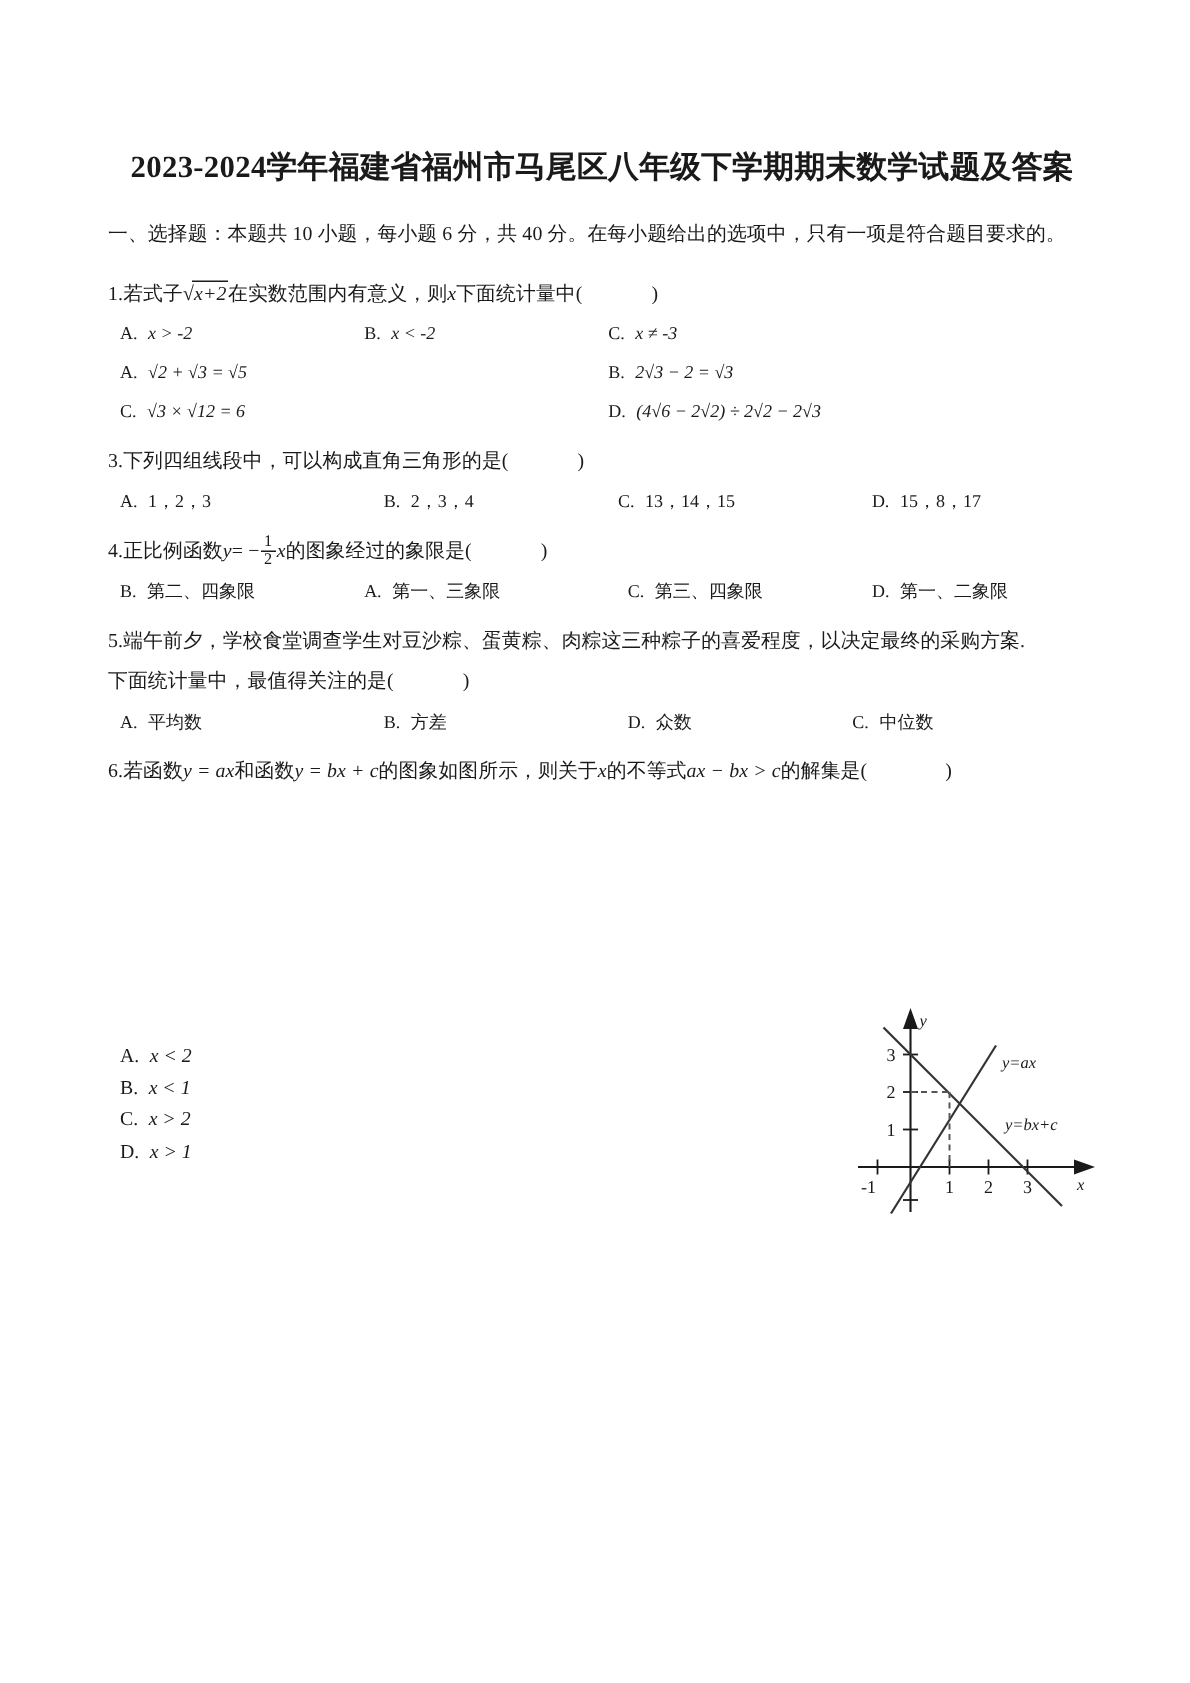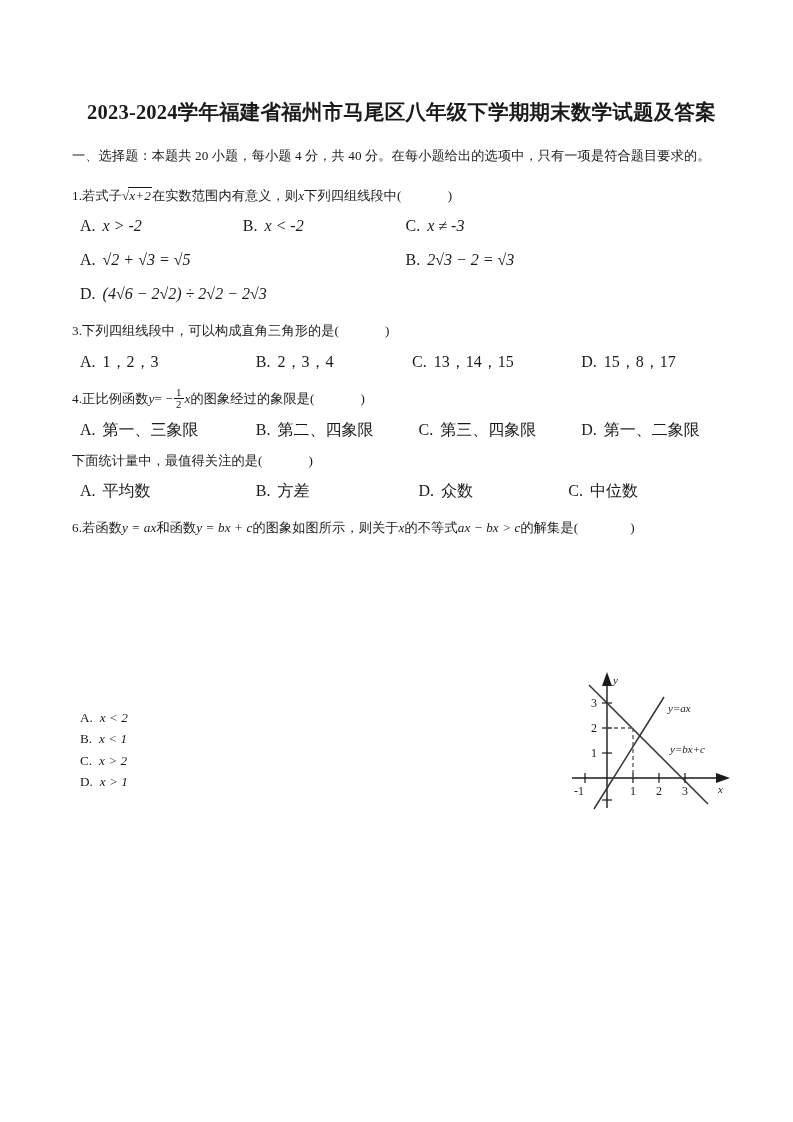--- a/index.html
+++ b/index.html
@@ -40,21 +40,21 @@
   }
   .q-block { margin: 0 0 2px 0; }
   .q-stem {
     font-size: 13.2px;
     line-height: 1.95;
     margin: 8px 0 2px 0;
     letter-spacing: 0.1px;
   }
   .opts-row {
     display: flex;
-    font-size: 16px;
+    font-size: 12px;
     line-height: 2.0;
     margin: 2px 0 2px 0;
     padding-left: 8px;
   }
   .opts-row.two-col > .opt { width: 50%; }
   .opt { white-space: nowrap; }
   .opt .lbl { margin-right: 7px; }
   .opts-stack { padding-left: 8px; }
   .opts-stack .opt {
     font-size: 13.2px;
@@ -107,39 +107,40 @@
   }
   .spacer-fig { height: 160px; }
 </style>
 </head>
 <body>
 
 <div class="page">
 
   <h1 class="doc-title">2023-2024学年福建省福州市马尾区八年级下学期期末数学试题及答案</h1>
 
-  <p class="section-intro">一、选择题：本题共 20 小题，每小题 4 分，共 40 分。在每小题给出的选项中，只有一项是符合题目要求的。</p>
-
-  <div class="q-block">
-    <div class="q-stem">
-      <span>1.</span><span>若式子</span><span class="rad"><span class="sign">√</span><span class="body math">x+2</span></span><span>在实数范围内有意义，则</span><span class="math">x</span><span>下列四组线段中(</span><span class="paren-gap"></span><span>)</span>
+  <p class="section-intro">一、选择题：本题共 10 小题，每小题 6 分，共 40 分。在每小题给出的选项中，只有一项是符合题目要求的。</p>
+
+  <div class="q-block">
+    <div class="q-stem">
+      <span>1.</span><span>若式子</span><span class="rad"><span class="sign">√</span><span class="body math">x+2</span></span><span>在实数范围内有意义，则</span><span class="math">x</span><span>下面统计量中(</span><span class="paren-gap"></span><span>)</span>
     </div>
     <div class="opts-row">
       <div class="opt" style="width:25%"><span class="lbl">A.</span><span class="math">x &gt; -2</span></div>
       <div class="opt" style="width:25%"><span class="lbl">B.</span><span class="math">x &lt; -2</span></div>
       <div class="opt" style="width:25%"><span class="lbl">C.</span><span class="math">x ≠ -3</span></div>
     </div>
   </div>
 
   <div class="q-block">
     <div class="opts-row two-col">
       <div class="opt"><span class="lbl">A.</span><span class="math">√2 + √3 = √5</span></div>
       <div class="opt"><span class="lbl">B.</span><span class="math">2√3 − 2 = √3</span></div>
     </div>
     <div class="opts-row two-col">
+      <div class="opt"><span class="lbl">C.</span><span class="math">√3 × √12 = 6</span></div>
       <div class="opt"><span class="lbl">D.</span><span class="math">(4√6 − 2√2) ÷ 2√2 − 2√3</span></div>
     </div>
   </div>
 
   <div class="q-block">
     <div class="q-stem">
       <span>3.</span><span>下列四组线段中，可以构成直角三角形的是(</span><span class="paren-gap"></span><span>)</span>
     </div>
     <div class="opts-row">
       <div class="opt" style="width:27%"><span class="lbl">A.</span><span>1，2，3</span></div>
@@ -147,28 +148,31 @@
       <div class="opt" style="width:26%"><span class="lbl">C.</span><span>13，14，15</span></div>
       <div class="opt" style="width:23%"><span class="lbl">D.</span><span>15，8，17</span></div>
     </div>
   </div>
 
   <div class="q-block">
     <div class="q-stem">
       <span>4.</span><span>正比例函数</span><span class="math">y</span><span>= −</span><span class="frac"><span class="num">1</span><span class="den">2</span></span><span class="math">x</span><span>的图象经过的象限是(</span><span class="paren-gap"></span><span>)</span>
     </div>
     <div class="opts-row">
+      <div class="opt" style="width:25%"><span class="lbl">B.</span><span>第二、四象限</span></div>
       <div class="opt" style="width:27%"><span class="lbl">A.</span><span>第一、三象限</span></div>
-      <div class="opt" style="width:25%"><span class="lbl">B.</span><span>第二、四象限</span></div>
       <div class="opt" style="width:25%"><span class="lbl">C.</span><span>第三、四象限</span></div>
       <div class="opt" style="width:23%"><span class="lbl">D.</span><span>第一、二象限</span></div>
     </div>
   </div>
 
   <div class="q-block">
+    <div class="q-stem">
+      <span>5.</span><span>端午前夕，学校食堂调查学生对豆沙粽、蛋黄粽、肉粽这三种粽子的喜爱程度，以决定最终的采购方案.</span>
+    </div>
     <div class="q-stem" style="margin-top:0">
       <span>下面统计量中，最值得关注的是(</span><span class="paren-gap"></span><span>)</span>
     </div>
     <div class="opts-row">
       <div class="opt" style="width:27%"><span class="lbl">A.</span><span>平均数</span></div>
       <div class="opt" style="width:25%"><span class="lbl">B.</span><span>方差</span></div>
       <div class="opt" style="width:23%"><span class="lbl">D.</span><span>众数</span></div>
       <div class="opt" style="width:25%"><span class="lbl">C.</span><span>中位数</span></div>
     </div>
   </div>

